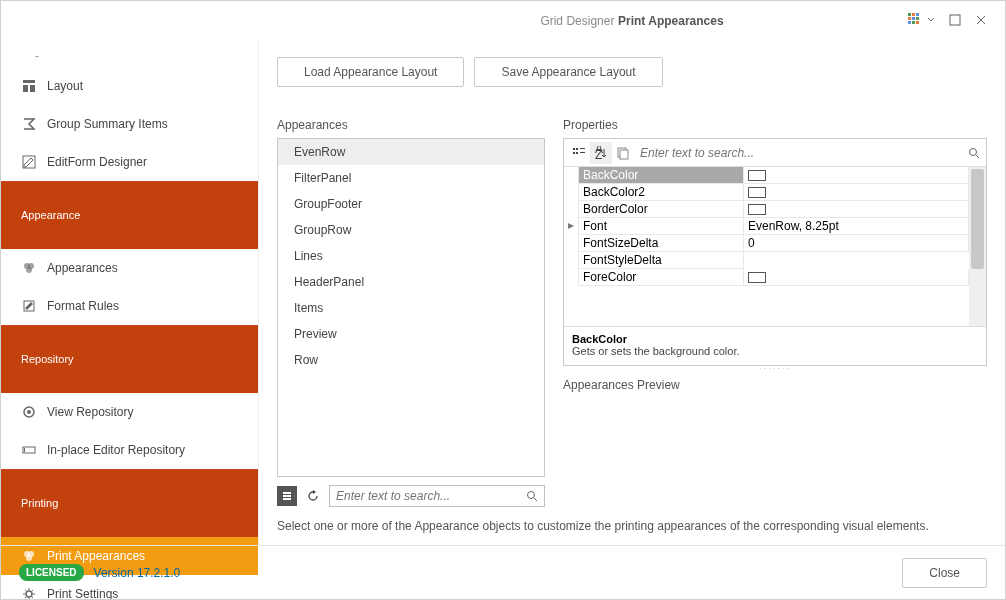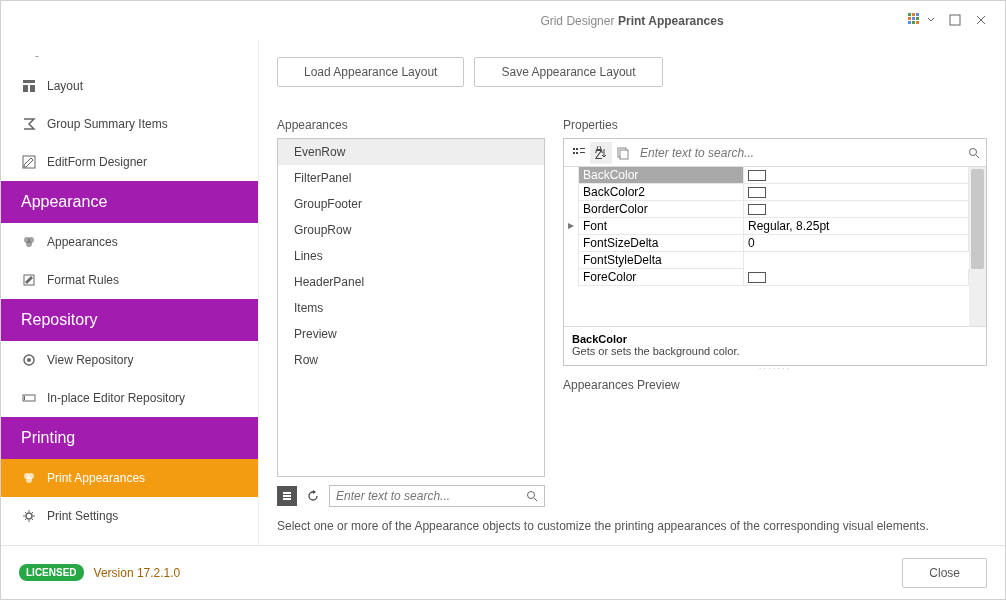--- a/index.html
+++ b/index.html
@@ -12,21 +12,21 @@
 .title-center b { color: #555; font-weight: 600; }
 .title-buttons { position: absolute; right: 0; top: 0; height: 38px; display: flex; align-items: center; gap: 14px; padding-right: 18px; }
 .title-buttons span { color: #666; cursor: pointer; display: inline-flex; }
 
 
 .main { position: absolute; top: 38px; bottom: 54px; left: 0; right: 0; display: flex; }
 .sidebar { width: 258px; background: #fff; border-right: 1px solid #eee; display: flex; flex-direction: column; }
 .content { flex: 1; padding: 18px 18px 0 18px; display: flex; flex-direction: column; }
 
 
-.side-cat { background: #a21caf; color: #fff; padding: 12px 20px; font-size: 16px; }
+.side-cat { background: #c2410c; color: #fff; padding: 28px 20px; font-size: 11px; }
 .side-item { display: flex; align-items: center; gap: 10px; padding: 11px 20px; color: #444; cursor: pointer; }
 .side-item.sel { background: #f39c12; color: #fff; }
 .side-item .ic { width: 16px; height: 16px; display: inline-flex; align-items: center; justify-content: center; color: #666; }
 .side-item.sel .ic { color: #fff; }
 
 
 .topbtns { display: flex; gap: 10px; margin-bottom: 31px; }
 .btn { border: 1px solid #c8c8c8; background: #fff; padding: 7px 26px; border-radius: 2px; color: #555; cursor: pointer; }
 
 
@@ -68,21 +68,21 @@
 .propdesc .dd { font-size: 11px; color: #444; }
 .resizer { text-align: center; height: 14px; color: #bbb; margin-top: -2px; letter-spacing: 2px; font-size: 8px; }
 
 .previewbox { border: 1px solid #c8c8c8; flex: 1; margin-top: 0; padding: 24px 10px; color: #444; }
 
 .hint { color: #555; margin-top: 12px; margin-bottom: 12px; }
 
 
 .footer { position: absolute; bottom: 0; left: 0; right: 0; height: 54px; border-top: 1px solid #e4e4e4; display: flex; align-items: center; padding: 0 18px; }
 .lic { background: #28a745; color: #fff; font-size: 10px; font-weight: 600; padding: 3px 7px; border-radius: 8px; margin-right: 10px; }
-.ver { color: #a16207; font-size: 12px; }
+.ver { color: #0369a1; font-size: 12px; }
 .closebtn { margin-left: auto; }
 
 svg { display: block; }
 </style>
 </head>
 <body>
 
 <div class="titlebar">
   <div class="title-left"></div>
   <div class="title-center">
@@ -315,21 +315,21 @@
                 <div class="prow">
                   <div class="pk"></div>
                   <div class="pn">BorderColor</div>
                   <div class="pv">
                     <span class="swatch"></span>
                   </div>
                 </div>
                 <div class="prow">
                   <div class="pk">▸</div>
                   <div class="pn">Font</div>
-                  <div class="pv">Regular, 8.25pt</div>
+                  <div class="pv">EvenRow, 8.25pt</div>
                 </div>
                 <div class="prow">
                   <div class="pk"></div>
                   <div class="pn">FontSizeDelta</div>
                   <div class="pv">0</div>
                 </div>
                 <div class="prow">
                   <div class="pk"></div>
                   <div class="pn">FontStyleDelta</div>
                 </div>

